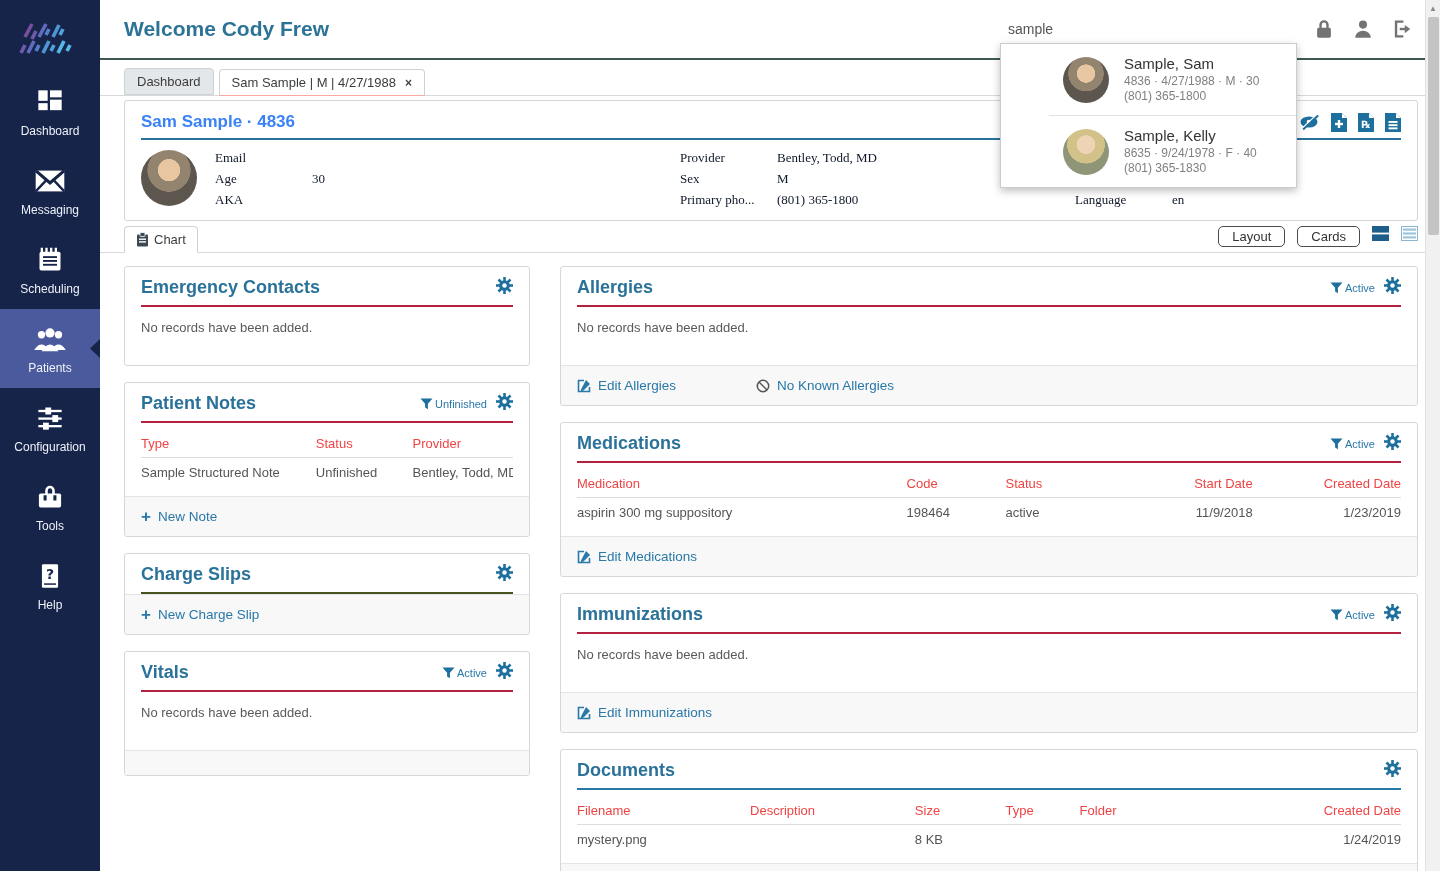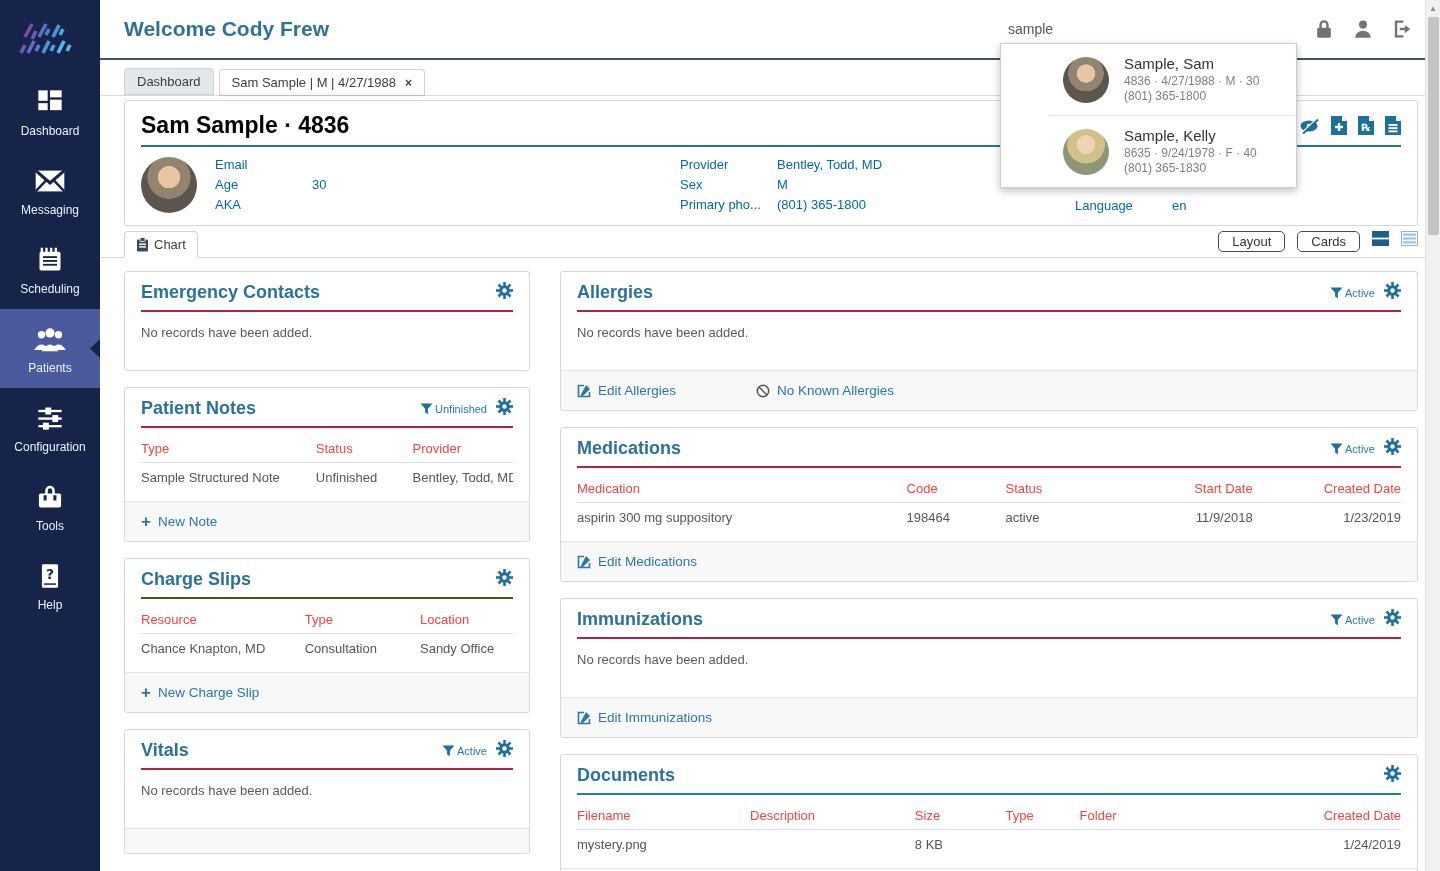--- a/index.html
+++ b/index.html
@@ -25,28 +25,28 @@
 
   .tabbar { padding:8px 22px 0 24px; border-bottom:1px solid #d9d9d9; display:flex; gap:5px; align-items:flex-end; }
   .tab { font-size:13px; color:#3c3c3c; padding:5px 12px; border-radius:4px 4px 0 0; border:1px solid #cdd2d6; cursor:pointer; display:flex; align-items:center; gap:9px; }
   .tab.inactive { background:#e3e7ea; }
   .tab.active { background:#fff; border-bottom:1px solid #fca5a5; margin-bottom:-1px; }
   .tab-close { font-weight:700; font-size:12px; color:#444; cursor:pointer; }
 
   
   .patient-card { margin:4px 22px 0 24px; border:1px solid #d7d7d7; border-radius:3px; background:#fff; }
   .pc-head { margin:0 16px; padding:11px 0 6px; display:flex; justify-content:space-between; align-items:center; border-bottom:2px solid #27719b; }
-  .pc-title { font-size:23px; font-weight:700; color:#000000; }
+  .pc-title { font-size:17px; font-weight:700; color:#3b82f6; }
   .pc-icons { display:flex; gap:11px; align-items:center; }
   .pc-icon { cursor:pointer; display:flex; }
   .pc-info { display:flex; padding:10px 16px 12px; gap:18px; }
   .avatar { width:56px; height:56px; border-radius:50%; flex:0 0 56px;
             background:radial-gradient(circle at 50% 36%, #e9c6a2 0 24%, #93846f 25% 47%, #5d564e 48% 100%); }
   .avatar.woman { background:radial-gradient(circle at 50% 34%, #eed4b4 0 24%, #d2c289 25% 49%, #8f9678 50% 100%); }
-  .info-cols { display:flex; flex:1; font-size:13px; color:#0369a1; }
+  .info-cols { display:flex; flex:1; font-size:13px; color:#0f172a;font-family:Liberation Serif, serif; }
   .info-col { display:flex; flex-direction:column; gap:5px; }
   .info-col.c1 { flex:0 0 465px; }
   .info-col.c2 { flex:0 0 395px; }
   .info-col.c3 { flex:1; justify-content:flex-end; }
   .info-row { display:flex; }
   .info-label { width:97px; }
   .info-value { }
 
   
   .chartbar { margin-top:5px; padding:0 22px 0 24px; display:flex; border-bottom:1px solid #d9d9d9; }
@@ -445,38 +445,20 @@
                   <rect x="6.8" y="0" width="2.4" height="16"></rect>
                     <rect x="6.8" y="0" width="2.4" height="16" transform="rotate(45 8 8)"></rect>
                   <rect x="6.8" y="0" width="2.4" height="16" transform="rotate(90 8 8)"></rect>
                     <rect x="6.8" y="0" width="2.4" height="16" transform="rotate(135 8 8)"></rect>
                   <circle cx="8" cy="8" r="5"></circle>
                     <circle cx="8" cy="8" r="2.1" fill="#fff"></circle>
                 </svg>
               </span>
             </span>
           </div>
-          <div class="card-body">
-            <table>
-              <thead>
-                  <tr>
-                <th style="width:44%">Resource</th>
-                <th style="width:31%">Type</th>
-                <th style="width:25%">Location</th>
-              </tr>
-                </thead>
-              <tbody>
-                  <tr class="data-row">
-                <td>Chance Knapton, MD</td>
-                <td>Consultation</td>
-                <td>Sandy Office</td>
-              </tr>
-                </tbody>
-            </table>
-          </div>
           <div class="card-footer">
             <a class="flink">
               <span class="plus-glyph">+</span>
               <span>New Charge Slip</span>
             </a>
           </div>
         </div>
 
         <div class="card">
           <div class="card-head">

